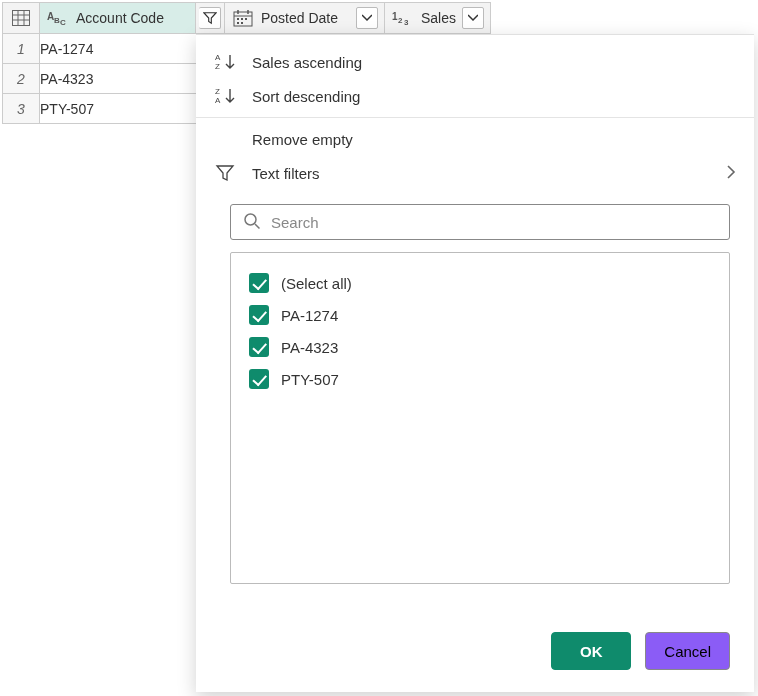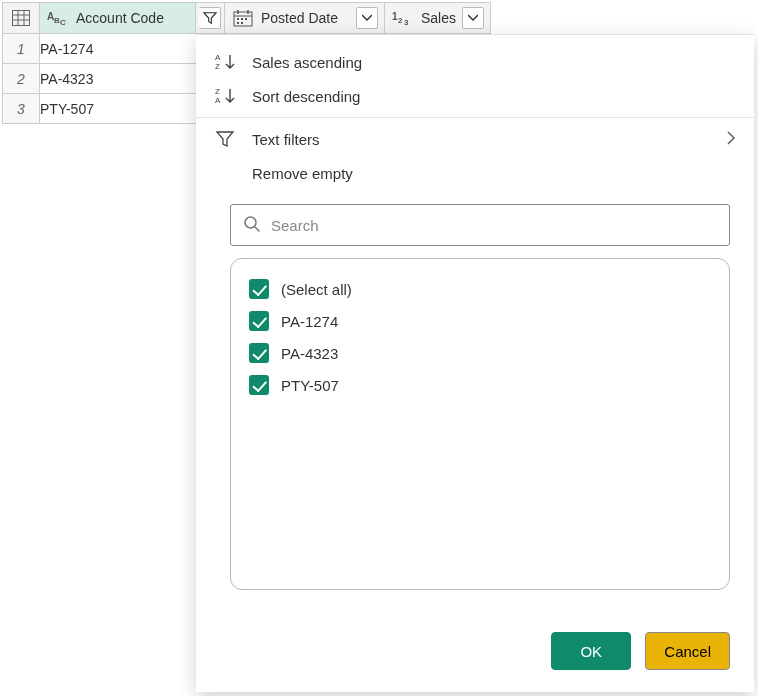--- a/index.html
+++ b/index.html
@@ -72,31 +72,31 @@
     .menu-item .chev { margin-left: auto; }
     .highlight-box {
       position: absolute;
       border: 4px solid #e60000;
       pointer-events: none;
     }
     .search-wrap { padding: 8px 24px 6px 34px; }
     .search {
       display: flex; align-items: center; gap: 10px;
       border: 1px solid #888; border-radius: 3px;
-      height: 42px; padding: 0 12px;
+      height: 36px; padding: 0 12px;
     }
     .search input {
       border: none; outline: none; flex: 1;
       font-size: 15px; color: #333; background: transparent;
     }
     .search input::placeholder { color: #888; }
     .list-box {
       margin: 6px 24px 0 34px;
       border: 1px solid #bbb;
-      border-radius: 12px;
+      border-radius: 2px;
       height: 332px;
       padding: 14px 18px;
       overflow: auto;
     }
     .chk-row {
       display: flex; align-items: center; gap: 12px;
       padding: 6px 0; font-size: 15px;
       cursor: pointer;
     }
     .chk-box {
@@ -112,24 +112,24 @@
       transform: rotate(42deg) translateY(-1px);
     }
     .btn-row {
       margin-top: auto;
       display: flex; justify-content: flex-end; gap: 14px;
       padding: 0 24px 22px 0;
     }
     .btn {
       min-width: 80px; height: 38px;
       border-radius: 4px; border: 1px solid #888;
-      background: #eab308; font-size: 15px; cursor: pointer;
+      background: #8b5cf6; font-size: 15px; cursor: pointer;
       padding: 0 18px;
     }
-    .btn-primary { background: #0f8b6c; border-color: #0f8b6c; color: #fff; font-weight: 400; }
+    .btn-primary { background: #0f8b6c; border-color: #0f8b6c; color: #fff; font-weight: 700; }
   </style>
 </head>
 <body>
 
 <table class="grid">
   <tbody>
       <tr class="hdr">
     <th class="corner">
       <div class="hdr-cell">
             <span class="type-icon">
@@ -242,36 +242,36 @@
       <span class="menu-icon">
         <svg width="22" height="20" viewBox="0 0 22 20">
             <text x="0" y="8" font-size="8" fill="#444">Z</text>
             <text x="0" y="17" font-size="8" fill="#444">A</text>
             <path d="M15 3v13M11 12l4 4 4-4" fill="none" stroke="#444" stroke-width="1.4"></path>
           </svg>
       </span>
       <span>Sort descending</span>
     </div>
     <div class="menu-sep"></div>
+    <div class="menu-item indent">
+      <span class="menu-icon"></span>
+      <span>Remove empty</span>
+    </div>
     <div class="menu-item">
       <span class="menu-icon">
         <svg width="22" height="20" viewBox="0 0 22 20">
             <path d="M2 3h16l-6 7v7l-4-2v-5z" fill="none" stroke="#444" stroke-width="1.3"></path>
           </svg>
       </span>
       <span>Text filters</span>
       <span class="chev">
         <svg width="10" height="14" viewBox="0 0 10 14">
             <path d="M2 1l6 6-6 6" fill="none" stroke="#666" stroke-width="1.6"></path>
           </svg>
       </span>
-    </div>
-    <div class="menu-item indent">
-      <span class="menu-icon"></span>
-      <span>Remove empty</span>
     </div>
   </div>
 
   <div class="search-wrap">
     <div class="search">
       <span>
         <svg width="18" height="18" viewBox="0 0 18 18">
             <circle cx="7.5" cy="7.5" r="5.5" fill="none" stroke="#777" stroke-width="1.5"></circle>
             <line x1="12" y1="12" x2="16.5" y2="16.5" stroke="#777" stroke-width="1.5"></line>
           </svg>

